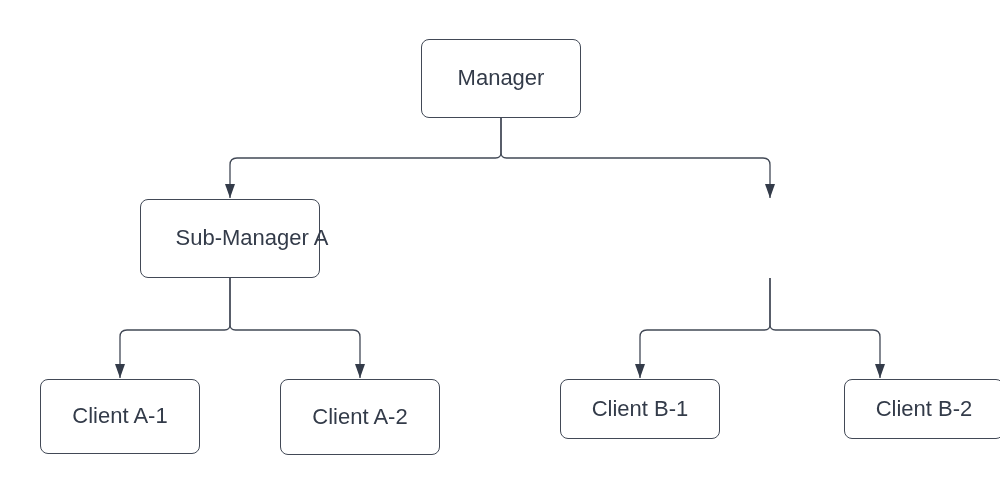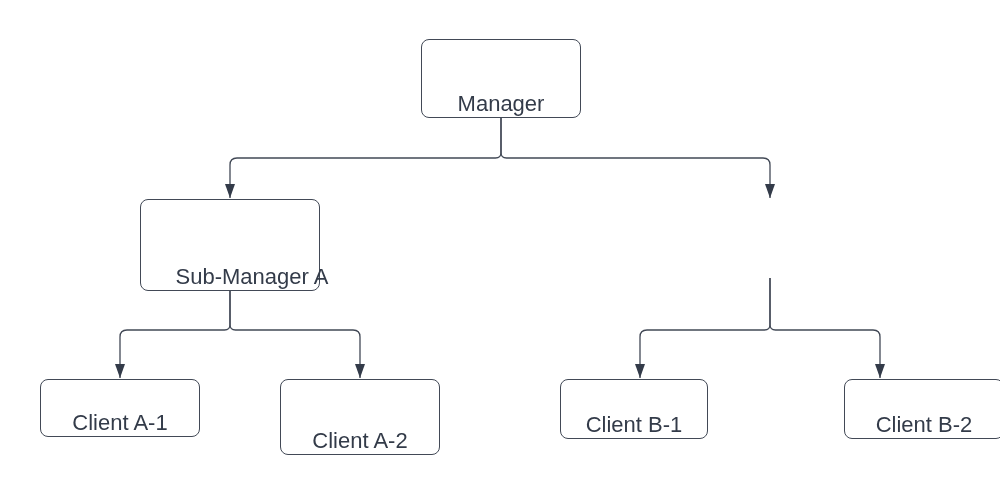--- a/index.html
+++ b/index.html
@@ -31,35 +31,35 @@
     fill: var(--text);
     stroke: none;
   }
   .node {
     position: absolute;
     box-sizing: border-box;
     background: var(--node-fill);
     border: 1px solid var(--stroke);
     border-radius: 8px;
     display: flex;
-    align-items: flex-end;
+    align-items: center;
     justify-content: center;
     text-align: center;
     color: var(--text);
     font-size: 22px;
     line-height: 1.2;
     white-space: nowrap;
   }
   
   .node-manager        { left: 421px; top: 39px;  width: 160px; height: 79px; }
-  .node-sub-manager-a  { left: 140px; top: 199px; width: 180px; height: 92px; padding-left: 44px; }
+  .node-sub-manager-a  { left: 140px; top: 199px; width: 180px; height: 79px; padding-left: 44px; }
   .node-sub-manager-b  { left: 680px; top: 199px; width: 180px; height: 79px; }
-  .node-client-a1      { left: 40px;  top: 379px; width: 160px; height: 58px; }
+  .node-client-a1      { left: 40px;  top: 379px; width: 160px; height: 75px; }
   .node-client-a2      { left: 280px; top: 379px; width: 160px; height: 76px; }
-  .node-client-b1      { left: 560px; top: 379px; width: 148px; height: 60px; }
+  .node-client-b1      { left: 560px; top: 379px; width: 160px; height: 60px; }
   .node-client-b2      { left: 800px; top: 379px; width: 160px; height: 60px; margin-left: 44px; }
 </style>
 </head>
 <body>
 
 <div class="canvas">
 
   <svg class="edges" viewBox="0 0 1000 480" xmlns="http://www.w3.org/2000/svg">
     <defs>
       <marker id="arrowhead" viewBox="0 0 14 10" refX="14" refY="5" markerWidth="14" markerHeight="10" markerUnits="userSpaceOnUse" orient="auto">

